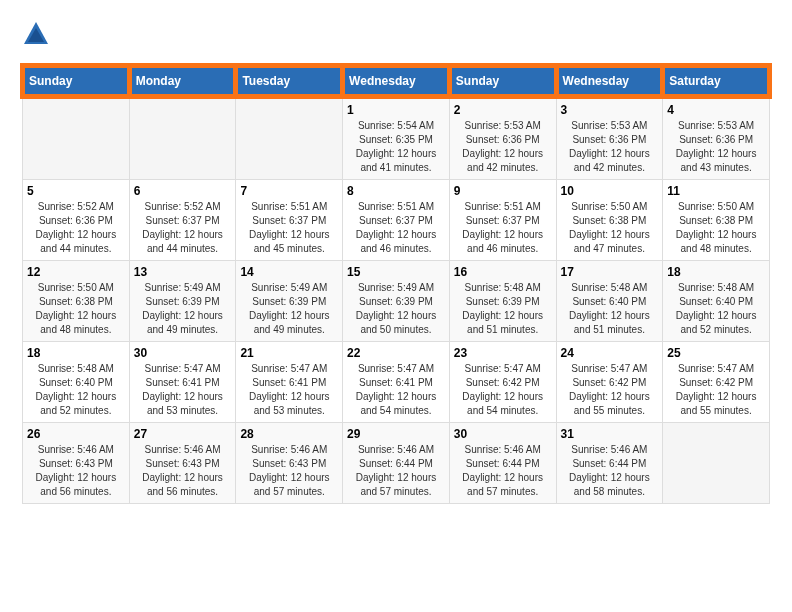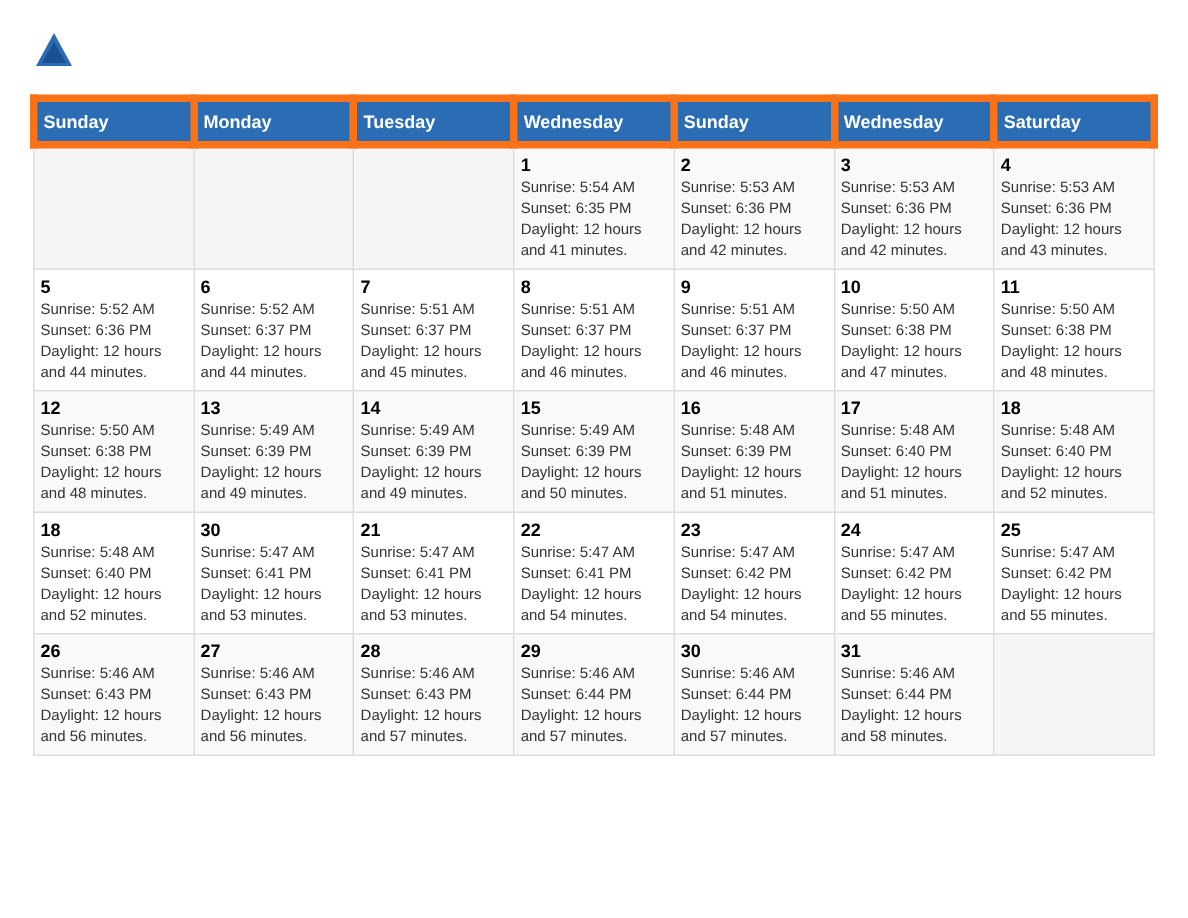--- a/index.html
+++ b/index.html
@@ -83,20 +83,21 @@
     .day-number {
       font-weight: bold;
       font-size: 12px;
       margin-bottom: 2px;
       display: block;
     }
     .day-info {
       font-size: 10px;
       color: #333;
       line-height: 1.4;
+      text-align: center;
     }
     .empty-cell {
       background: #f5f5f5;
     }
   </style>
 </head>
 <body>
 
 <div class="header">
   <div class="logo">

